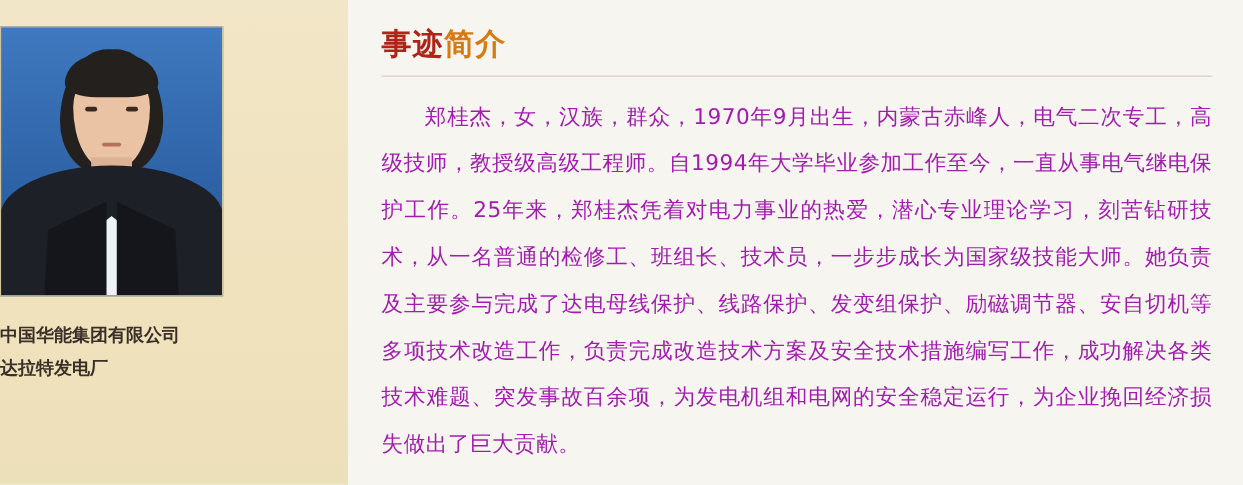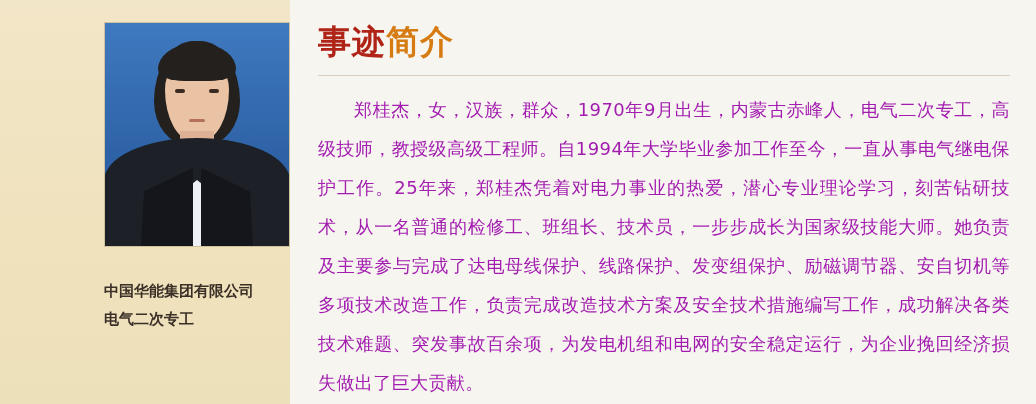--- a/index.html
+++ b/index.html
@@ -25,22 +25,21 @@
 
   
   .profile-col {
     width: 290px;
     flex: 0 0 290px;
     background: linear-gradient(to bottom, #f2e6c8 0%, #f0e2bd 55%, #ece0bb 100%);
     box-sizing: border-box;
     padding: 22px 0 0 0;
     display: flex;
     flex-direction: column;
-    align-items: flex-end;
-    gap: 12px;
+    align-items: flex-start;
   }
   .photo-frame {
     width: 186px;
     height: 225px;
     border: 1px solid #cfc39e;
     box-sizing: border-box;
     background: #2e5f9e;
     position: relative;
     overflow: hidden;
     box-shadow: 0 0 0 1px rgba(255,255,255,0.35) inset;
@@ -167,21 +166,21 @@
   .caption div { white-space: nowrap; }
 
   
   .content-col {
     flex: 1 1 auto;
     box-sizing: border-box;
     padding: 20px 26px 0 28px;
     position: relative;
   }
   .section-title {
-    font-size: 33px;
+    font-size: 25px;
     font-weight: bold;
     letter-spacing: 1px;
     padding-bottom: 10px;
     white-space: nowrap;
   }
   .title-a { color: #b02418; }
   .title-b { color: #d67b12; }
   .title-rule {
     border-bottom: 1px solid #d9cfc0;
     width: 100%;
@@ -216,21 +215,21 @@
         <div class="neck"></div>
         <div class="shoulders"></div>
         <div class="shirt"></div>
         <div class="lapel-l"></div>
         <div class="lapel-r"></div>
       </div>
     </div>
 
     <div class="caption">
       <div>中国华能集团有限公司</div>
-      <div>电气二次专工</div>
+      <div>达拉特发电厂</div>
     </div>
 
   </div>
 
   <div class="content-col">
     <div class="section-title"><span class="title-a">事迹</span><span class="title-b">简介</span></div>
     <div class="title-rule"></div>
     <div class="body-text">郑桂杰，女，汉族，群众，1970年9月出生，内蒙古赤峰人，电气二次专工，高级技师，教授级高级工程师。自1994年大学毕业参加工作至今，一直从事电气继电保护工作。25年来，郑桂杰凭着对电力事业的热爱，潜心专业理论学习，刻苦钻研技术，从一名普通的检修工、班组长、技术员，一步步成长为国家级技能大师。她负责及主要参与完成了达电母线保护、线路保护、发变组保护、励磁调节器、安自切机等多项技术改造工作，负责完成改造技术方案及安全技术措施编写工作，成功解决各类技术难题、突发事故百余项，为发电机组和电网的安全稳定运行，为企业挽回经济损失做出了巨大贡献。</div>
   </div>
 

